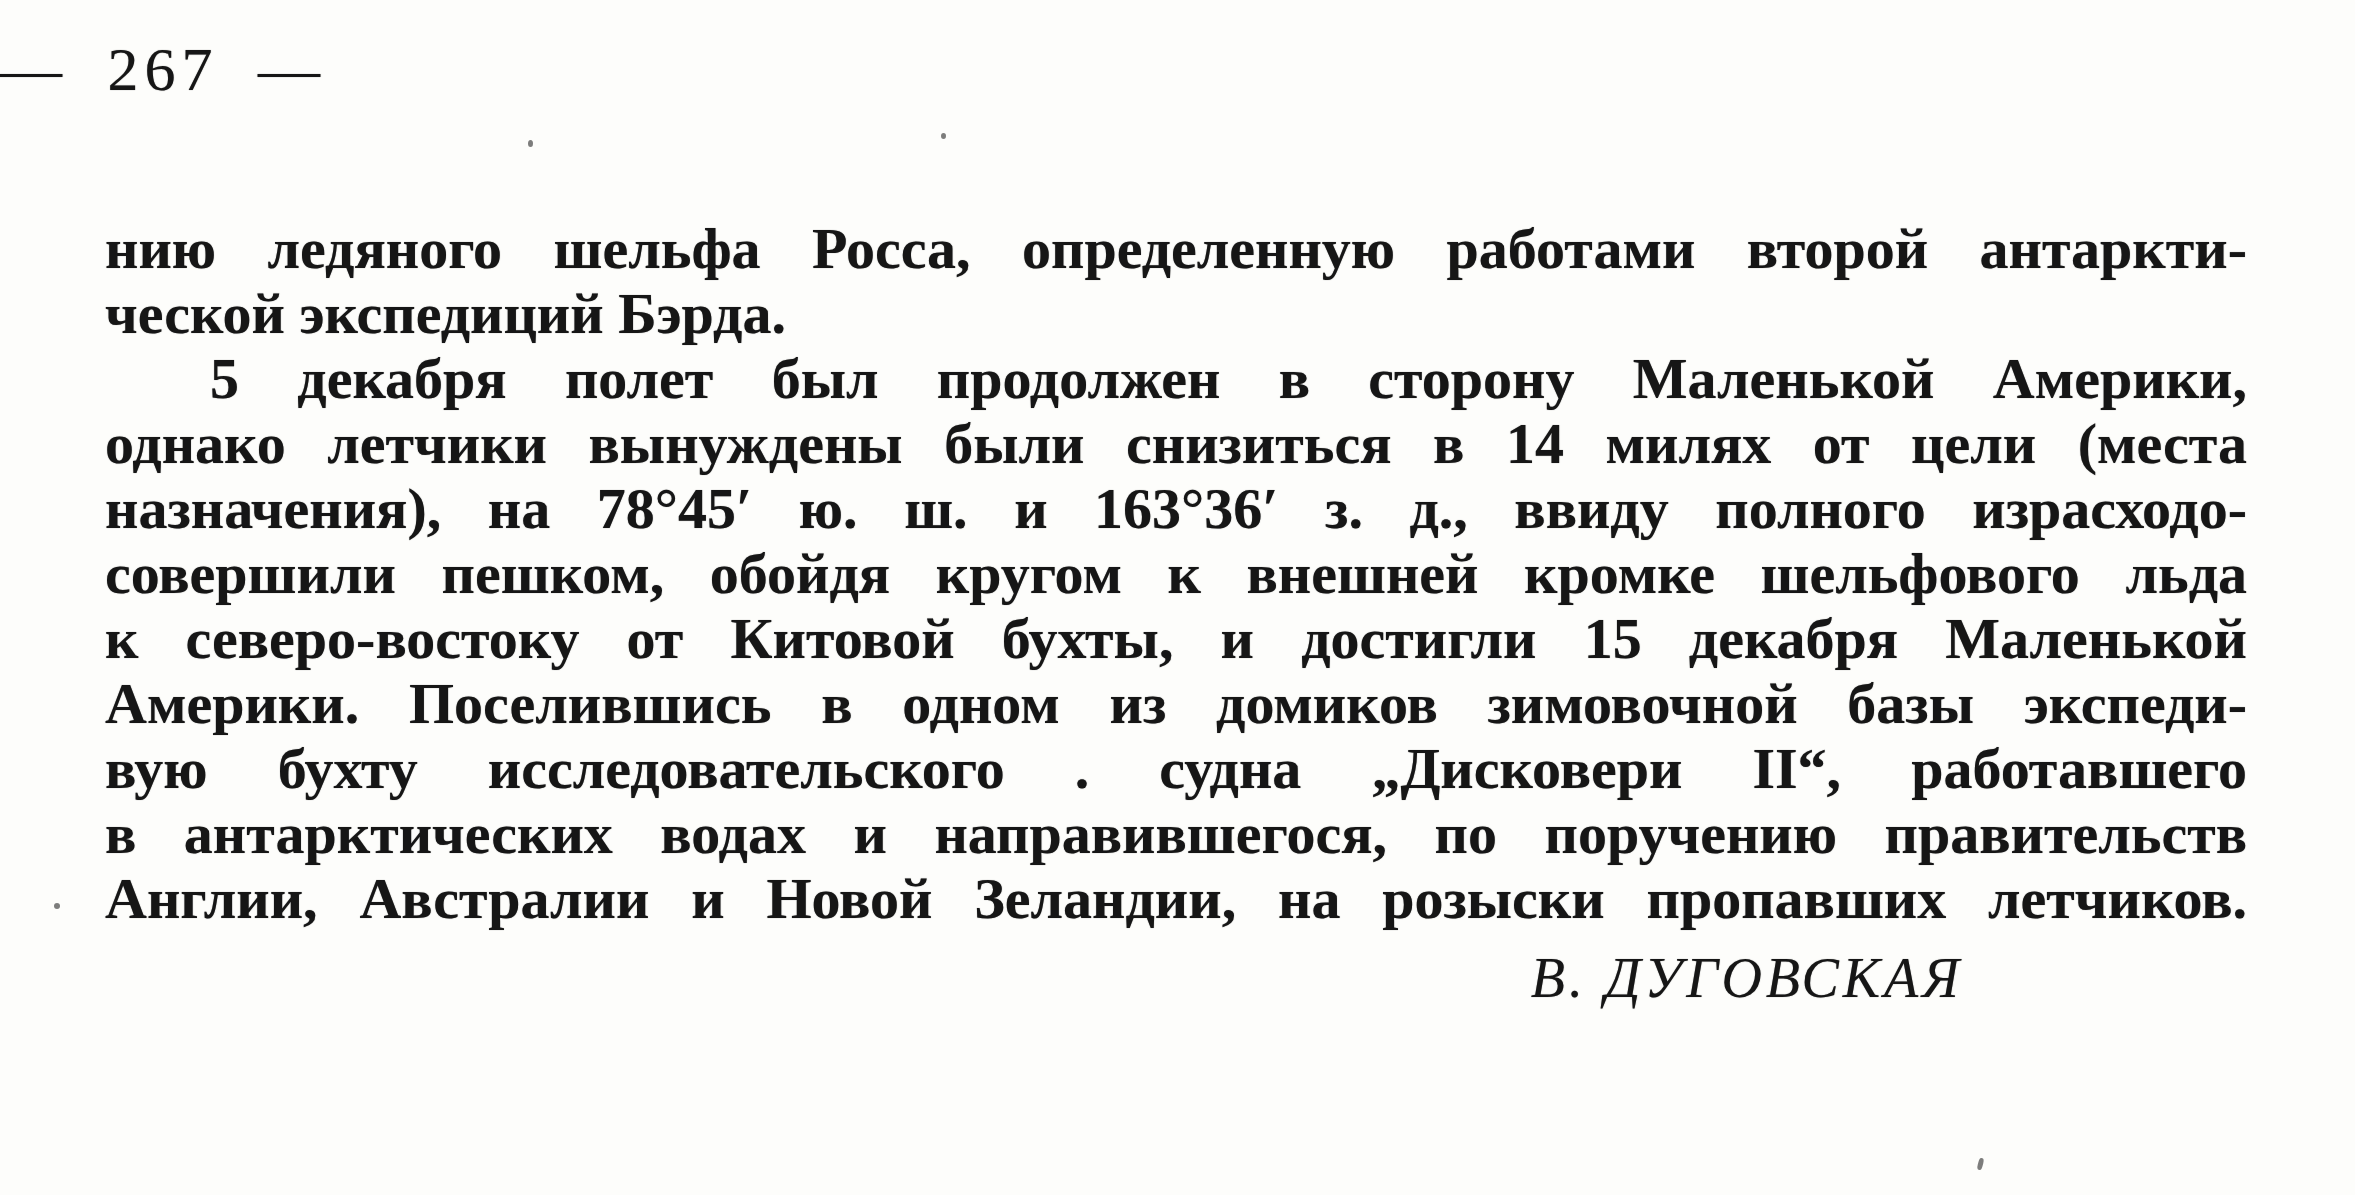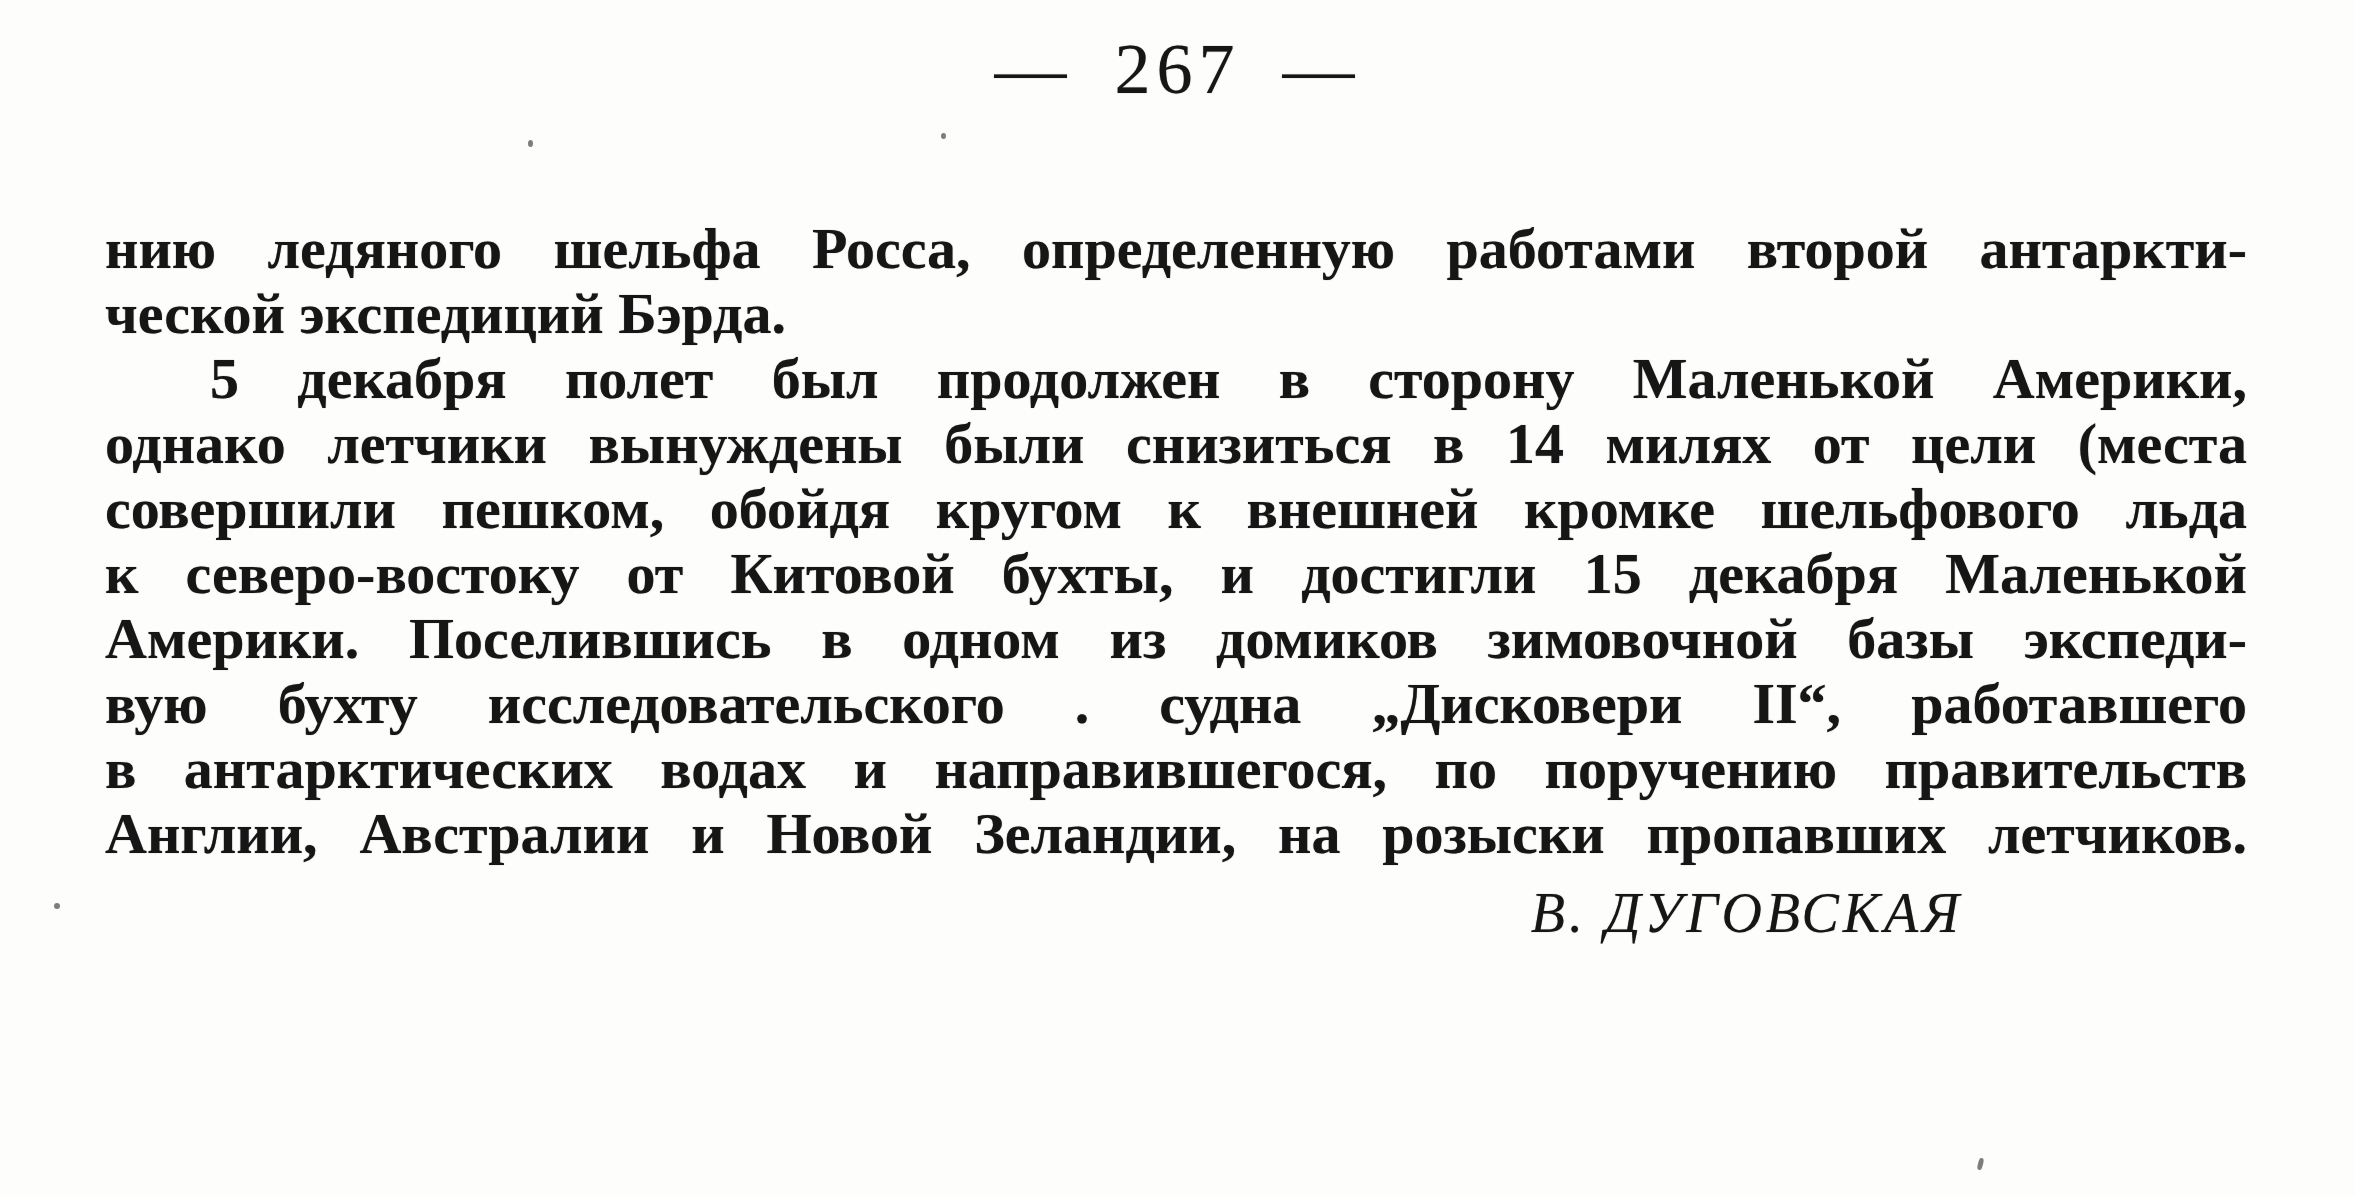--- a/index.html
+++ b/index.html
@@ -11,22 +11,22 @@
     position: relative;
     width: 2355px;
     height: 1195px;
     background: #fdfdfb;
     color: #161616;
     font-family: "Liberation Serif", "DejaVu Serif", serif;
     overflow: hidden;
   }
   .page-number {
     margin-top: 34px;
-    text-align: center;
-    font-size: 72px;
+    text-align: left;
+    font-size: 62px;
     line-height: 70px;
     letter-spacing: 6px;
     word-spacing: 18px;
     text-shadow: 0 0 1px rgba(0,0,0,0.55);
   }
   .text-block {
     margin: 112px 108px 0 105px; 
     font-size: 58px;
     line-height: 65px;
     text-shadow: 0 0 1px rgba(0,0,0,0.5);
@@ -73,20 +73,21 @@
 <body>
 
 <div class="page">
   <div class="page-number">— 267 —</div>
 
   <div class="text-block">
       <div class="line"><span>нию ледяного шельфа Росса, определенную работами второй антаркти-</span></div>
       <div class="line para-end"><span>ческой экспедиций Бэрда.</span></div>
       <div class="line indent"><span>5 декабря полет был продолжен в сторону Маленькой Америки,</span></div>
       <div class="line"><span>однако летчики вынуждены были снизиться в 14 милях от цели (места</span></div>
+      <div class="line"><span>назначения), на 78°45′ ю. ш. и 163°36′ з. д., ввиду полного израсходо-</span></div>
       <div class="line"><span>совершили пешком, обойдя кругом к внешней кромке шельфового льда</span></div>
       <div class="line"><span>к северо-востоку от Китовой бухты, и достигли 15 декабря Маленькой</span></div>
       <div class="line"><span>Америки. Поселившись в одном из домиков зимовочной базы экспеди-</span></div>
       <div class="line"><span>вую бухту исследовательского . судна „Дисковери II“, работавшего</span></div>
       <div class="line"><span>в антарктических водах и направившегося, по поручению правительств</span></div>
       <div class="line"><span>Англии, Австралии и Новой Зеландии, на розыски пропавших летчиков.</span></div>
     </div>
 
   <div class="signature">В. ДУГОВСКАЯ</div>
 

